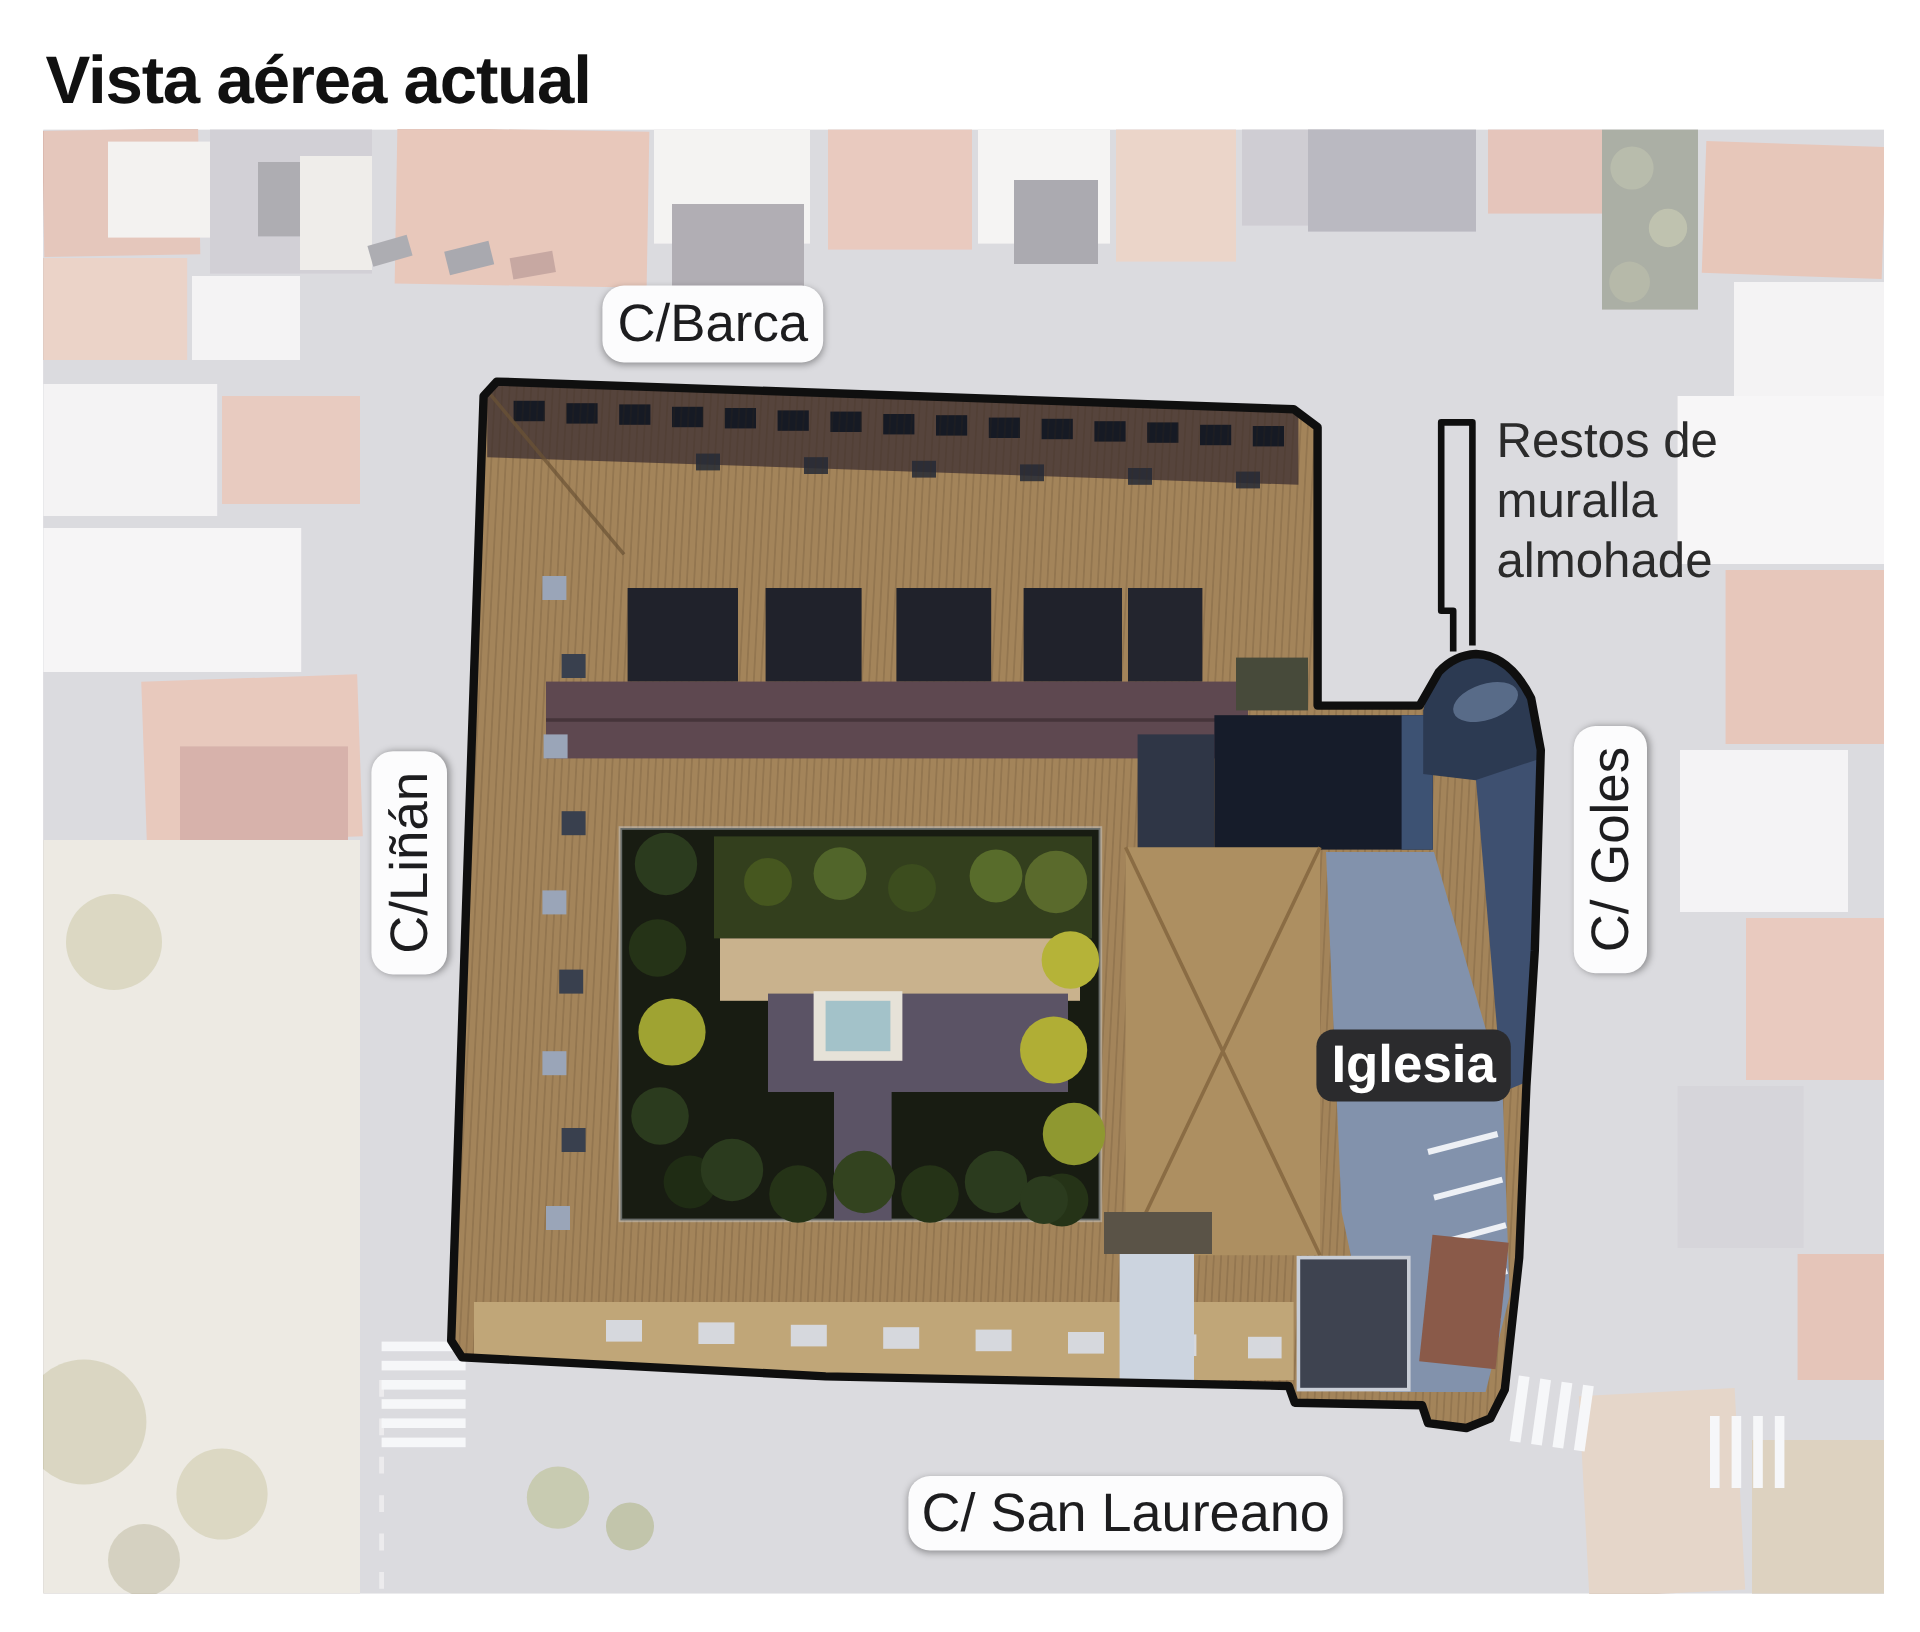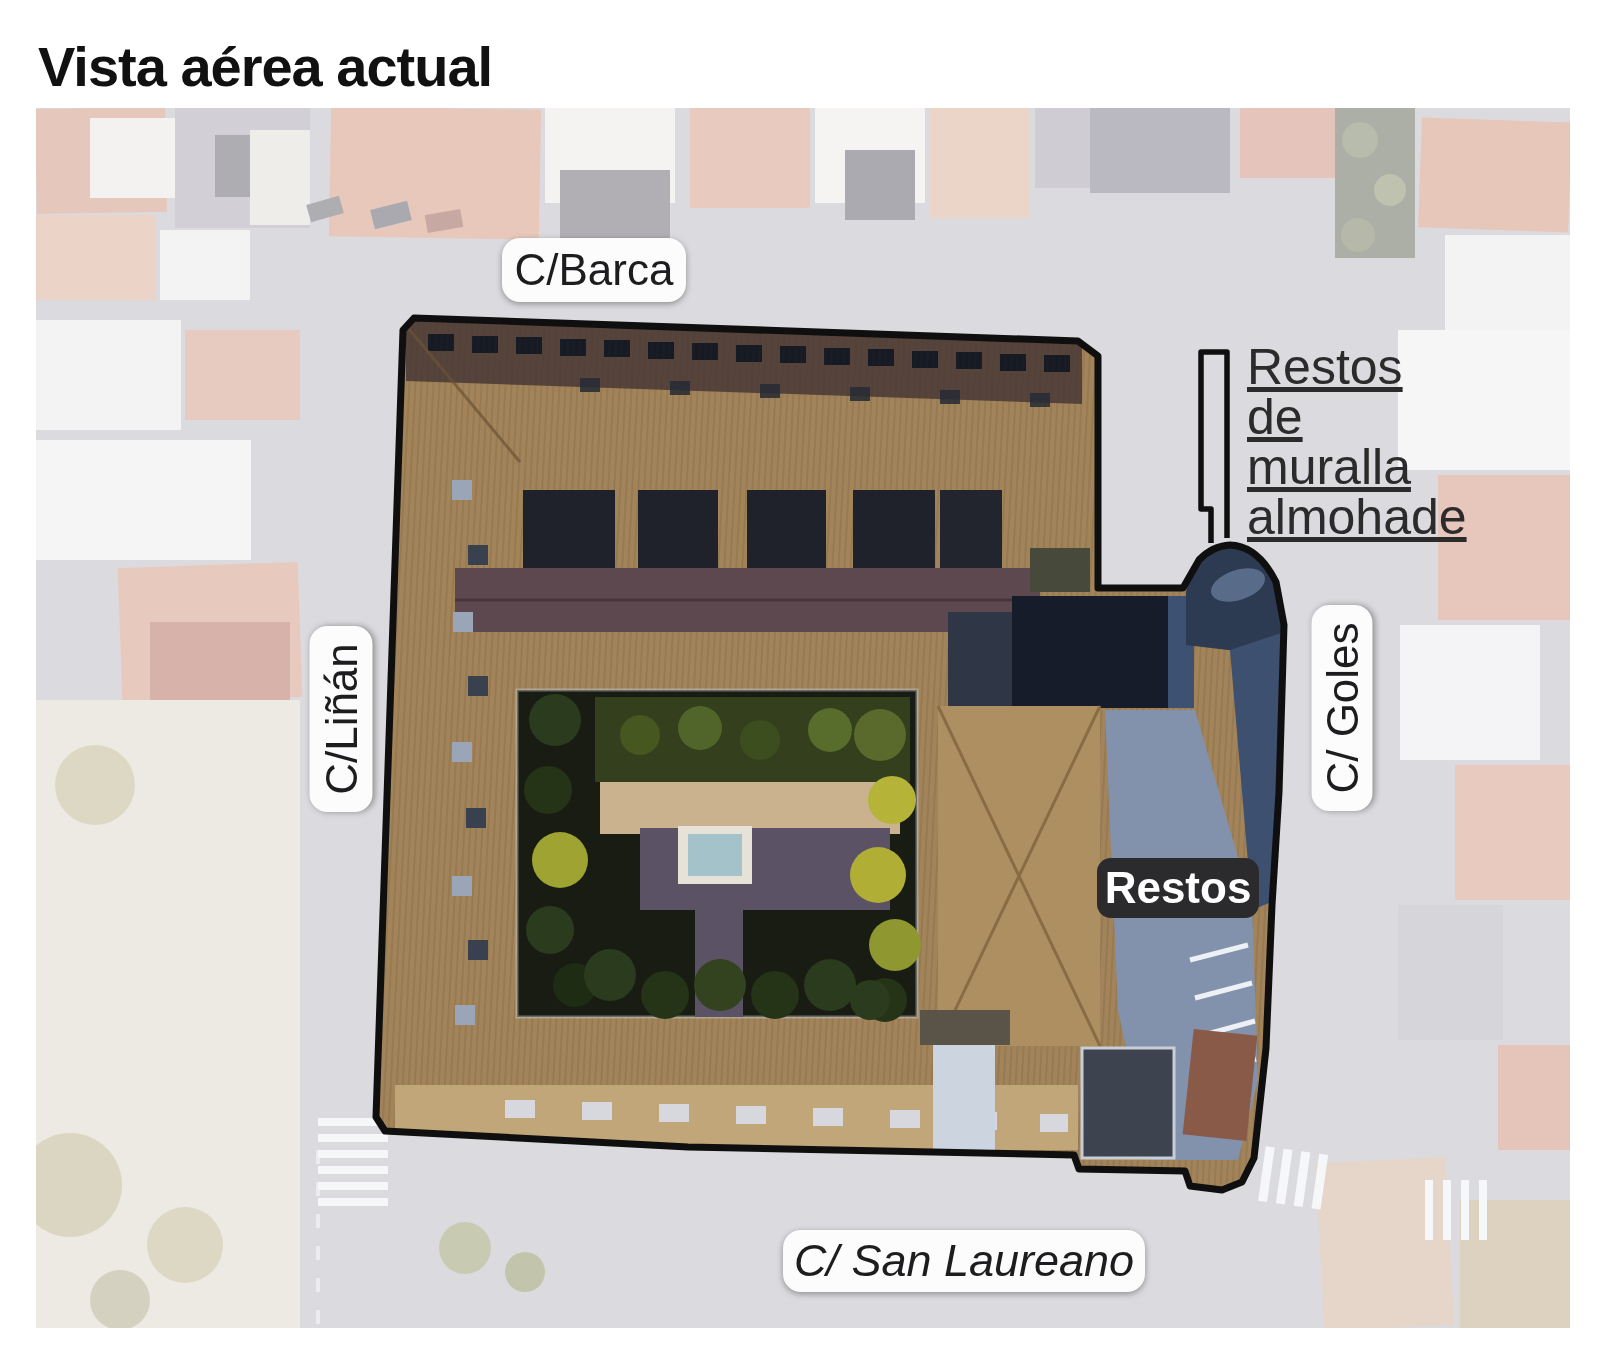--- a/index.html
+++ b/index.html
@@ -17,29 +17,29 @@
   .page{position:relative;width:1600px;height:1360px;background:#fff;}
   .page-title{position:absolute;left:38px;top:22px;font-size:56px;font-weight:700;
     color:var(--title-text);letter-spacing:-1px;margin-top:12px;}
   .map{position:absolute;left:0;top:0;width:1600px;height:1044px;}
   .map svg{position:absolute;left:0;top:0;}
   .pill{position:absolute;display:flex;align-items:center;justify-content:center;
     background:var(--street-pill-bg);color:var(--street-pill-text);
     font-size:44px;font-weight:400;border-radius:18px;
     box-shadow:0 2px 6px rgba(0,0,0,0.35);white-space:nowrap;}
   .pill-barca{left:502px;top:238px;width:184px;height:64px;}
-  .pill-laureano{left:783px;top:1230px;width:362px;height:62px;font-size:45px;font-style:italic;}
+  .pill-laureano{left:757px;top:1230px;width:362px;height:62px;font-size:45px;}
   .pill-vert{transform:translate(-50%,-50%) rotate(-90deg);transform-origin:center;}
   .pill-linan{left:341px;top:719px;width:186px;height:63px;}
   .pill-goles{left:1342px;top:708px;width:206px;height:61px;}
   .pill-dark{left:1097px;top:858px;width:162px;height:60px;
     background:var(--building-pill-bg);color:var(--building-pill-text);
     font-weight:600;border-radius:14px;box-shadow:none;font-size:44px;}
   .annotation-muralla{position:absolute;left:1247px;top:342px;width:220px;
-    font-size:50px;line-height:50px;color:var(--annotation-text);font-weight:400;text-decoration:underline;}
+    font-size:41px;line-height:50px;color:var(--annotation-text);font-weight:400;}
 </style>
 </head>
 <body>
 
 <div class="page">
 
   <h1 class="page-title">Vista aérea actual</h1>
 
   <div class="map">
 
@@ -268,17 +268,17 @@
     </svg>
 
     <div class="pill pill-barca">C/Barca</div>
 
     <div class="pill pill-vert pill-linan">C/Liñán</div>
 
     <div class="pill pill-vert pill-goles">C/ Goles</div>
 
     <div class="pill pill-laureano">C/ San Laureano</div>
 
-    <div class="pill pill-dark">Restos</div>
+    <div class="pill pill-dark">Iglesia</div>
 
     <div class="annotation-muralla">Restos de muralla almohade</div>
   </div>
 </div>
 
 </body></html>

